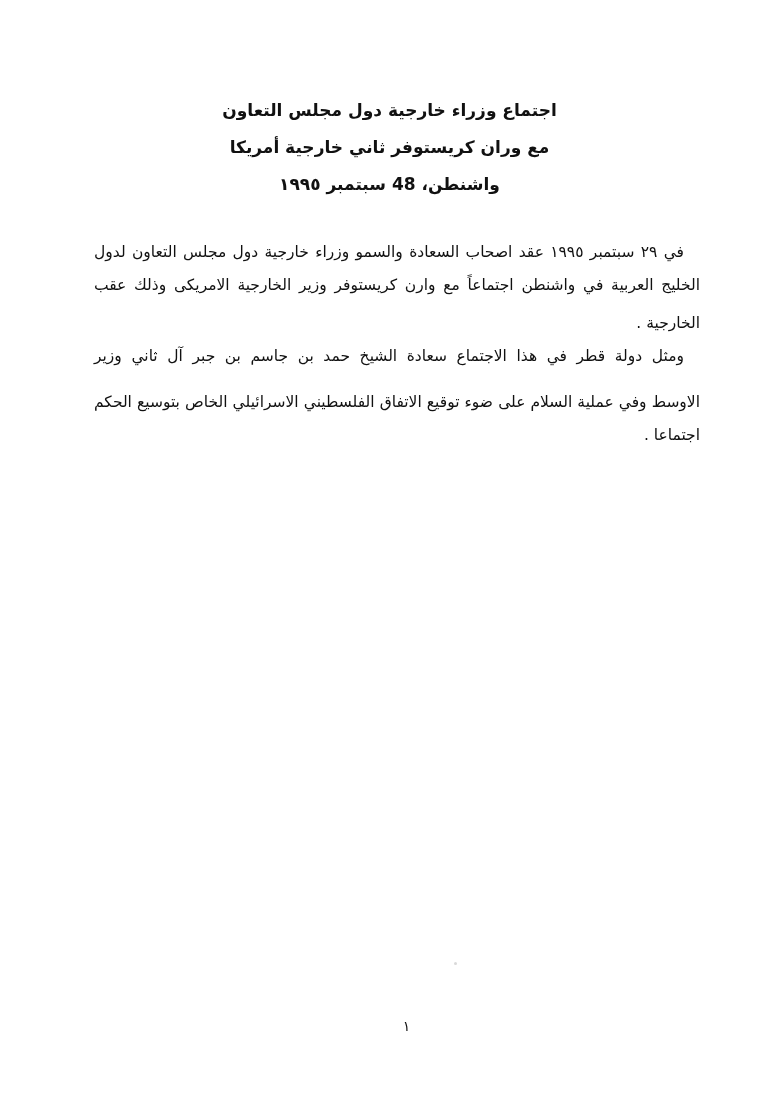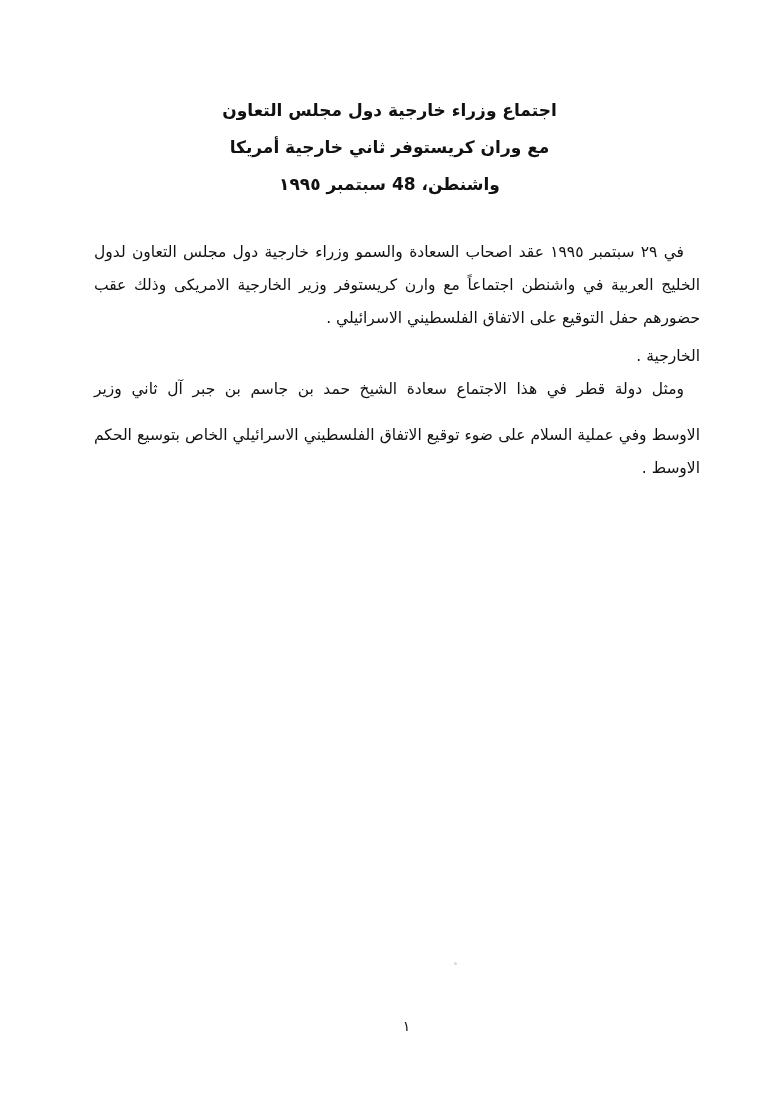--- a/index.html
+++ b/index.html
@@ -79,31 +79,30 @@
     <div class="title-line">اجتماع وزراء خارجية دول مجلس التعاون</div>
     <div class="title-line">مع وران كريستوفر ثاني خارجية أمريكا</div>
     <div class="title-line">واشنطن، 48 سبتمبر ١٩٩٥</div>
   </div>
 
   <div class="body-block">
 
     <div class="para">
       <div class="line indent">في ٢٩ سبتمبر ١٩٩٥ عقد اصحاب السعادة والسمو وزراء خارجية دول مجلس التعاون لدول</div>
       <div class="line">الخليج العربية في واشنطن اجتماعاً مع وارن كريستوفر وزير الخارجية الامريكى وذلك عقب</div>
-      <div class="line end">حضورهم حفل التوقيع على الاتفاق الفلسطيني الاسرائيلي .</div>
     </div>
 
     <div class="para">
       <div class="line end">الخارجية .</div>
       <div class="line indent">ومثل دولة قطر في هذا الاجتماع سعادة الشيخ حمد بن جاسم بن جبر آل ثاني وزير</div>
     </div>
 
     <div class="para">
       <div class="line gap">الاوسط وفي عملية السلام على ضوء توقيع الاتفاق الفلسطيني الاسرائيلي الخاص بتوسيع الحكم</div>
-      <div class="line end">الاوسط .</div>
+      <div class="line end">اجتماعا .</div>
     </div>
 
   </div>
 
   <div class="speck"></div>
 
   <div class="page-number">١</div>
 
 </div>
 

